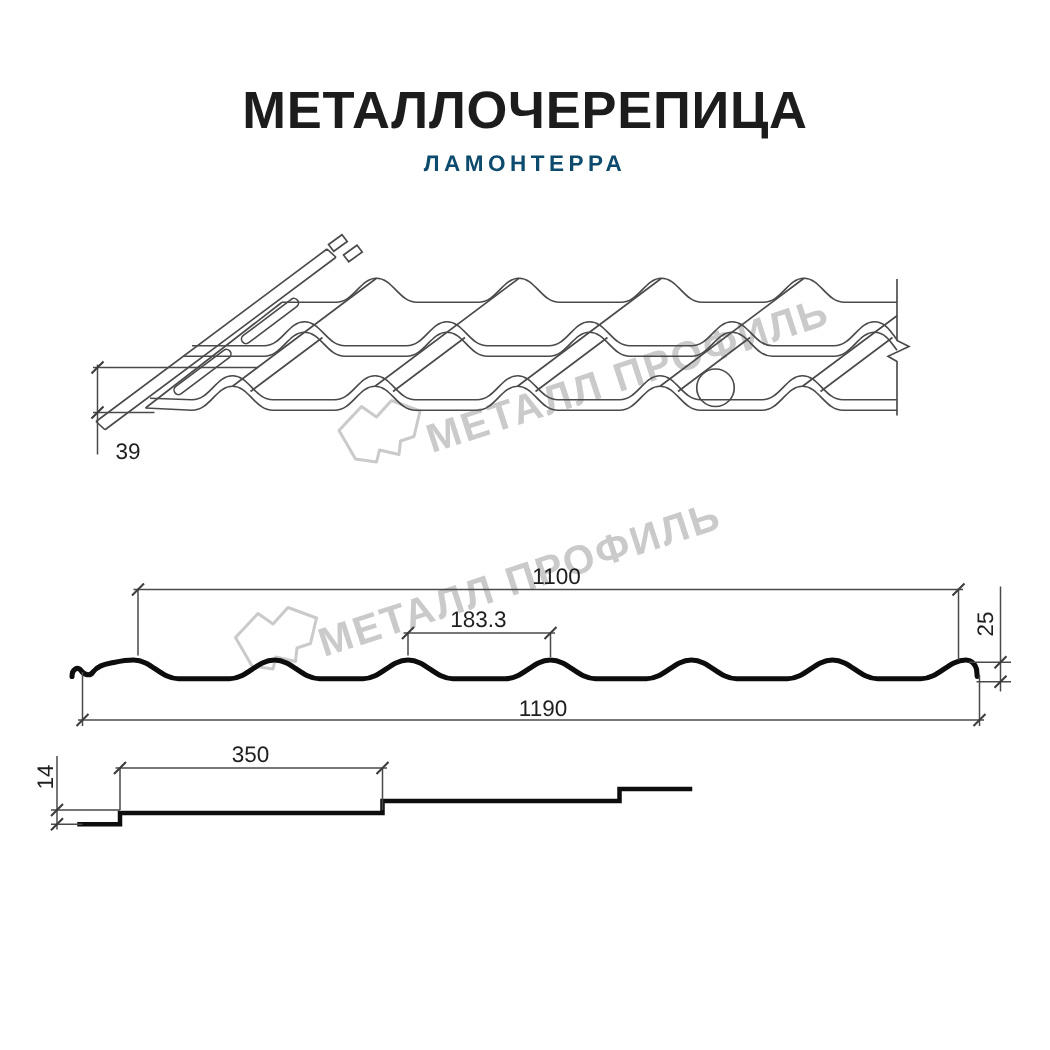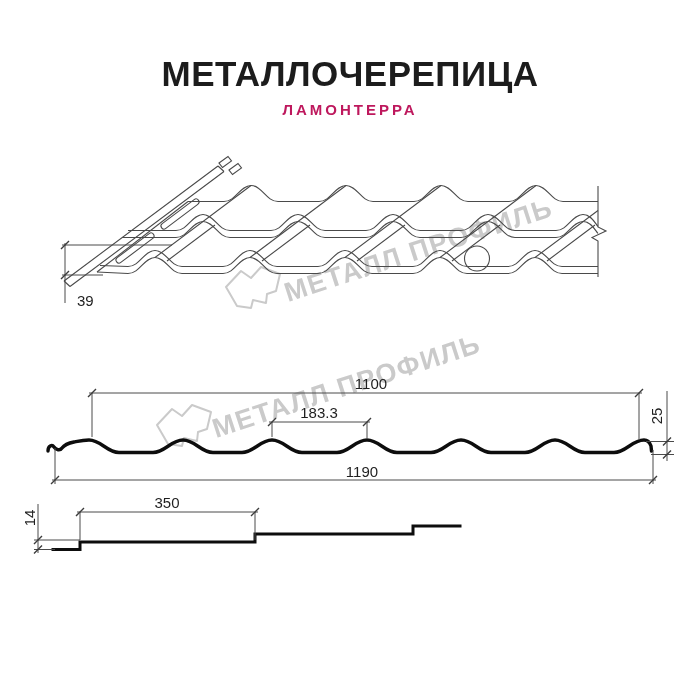--- a/index.html
+++ b/index.html
@@ -1,21 +1,21 @@
 <!DOCTYPE html>
 <html><head>
 <meta charset="utf-8">
 <style>
   html,body{margin:0;padding:0;background:#fff;}
   .canvas{position:relative;width:700px;height:700px;background:#ffffff;overflow:hidden;
           font-family:"Liberation Sans",sans-serif;}
   .title{position:absolute;top:54px;left:0;width:700px;text-align:center;
          font-size:35px;font-weight:700;letter-spacing:.5px;color:#1c1c1c;}
   .subtitle{position:absolute;top:101px;left:0;width:700px;text-align:center;
-            font-size:15px;font-weight:700;letter-spacing:3px;color:#be185d;}
+            font-size:15px;font-weight:700;letter-spacing:3px;color:#0c4a6e;}
   svg{position:absolute;left:0;top:0;}
   .thin{stroke:#4a4a4a;stroke-width:1.1;fill:none;}
   .heavy{stroke:#0d0d0d;stroke-width:3.4;fill:none;stroke-linecap:round;stroke-linejoin:round;}
   .heavy2{stroke:#0d0d0d;stroke-width:3;fill:none;stroke-linecap:square;}
   .dim{stroke:#4a4a4a;stroke-width:1;fill:none;}
   .tick{stroke:#3c3c3c;stroke-width:1.4;fill:none;}
   .dim-text{font:15px "Liberation Sans",sans-serif;fill:#1f1f1f;}
   .wm-line{stroke:#cacaca;stroke-width:2;fill:none;stroke-linejoin:round;}
   .wm-text{font-family:"Liberation Sans",sans-serif;font-size:27px;font-weight:700;
            letter-spacing:1.5px;fill:#cacaca;}

